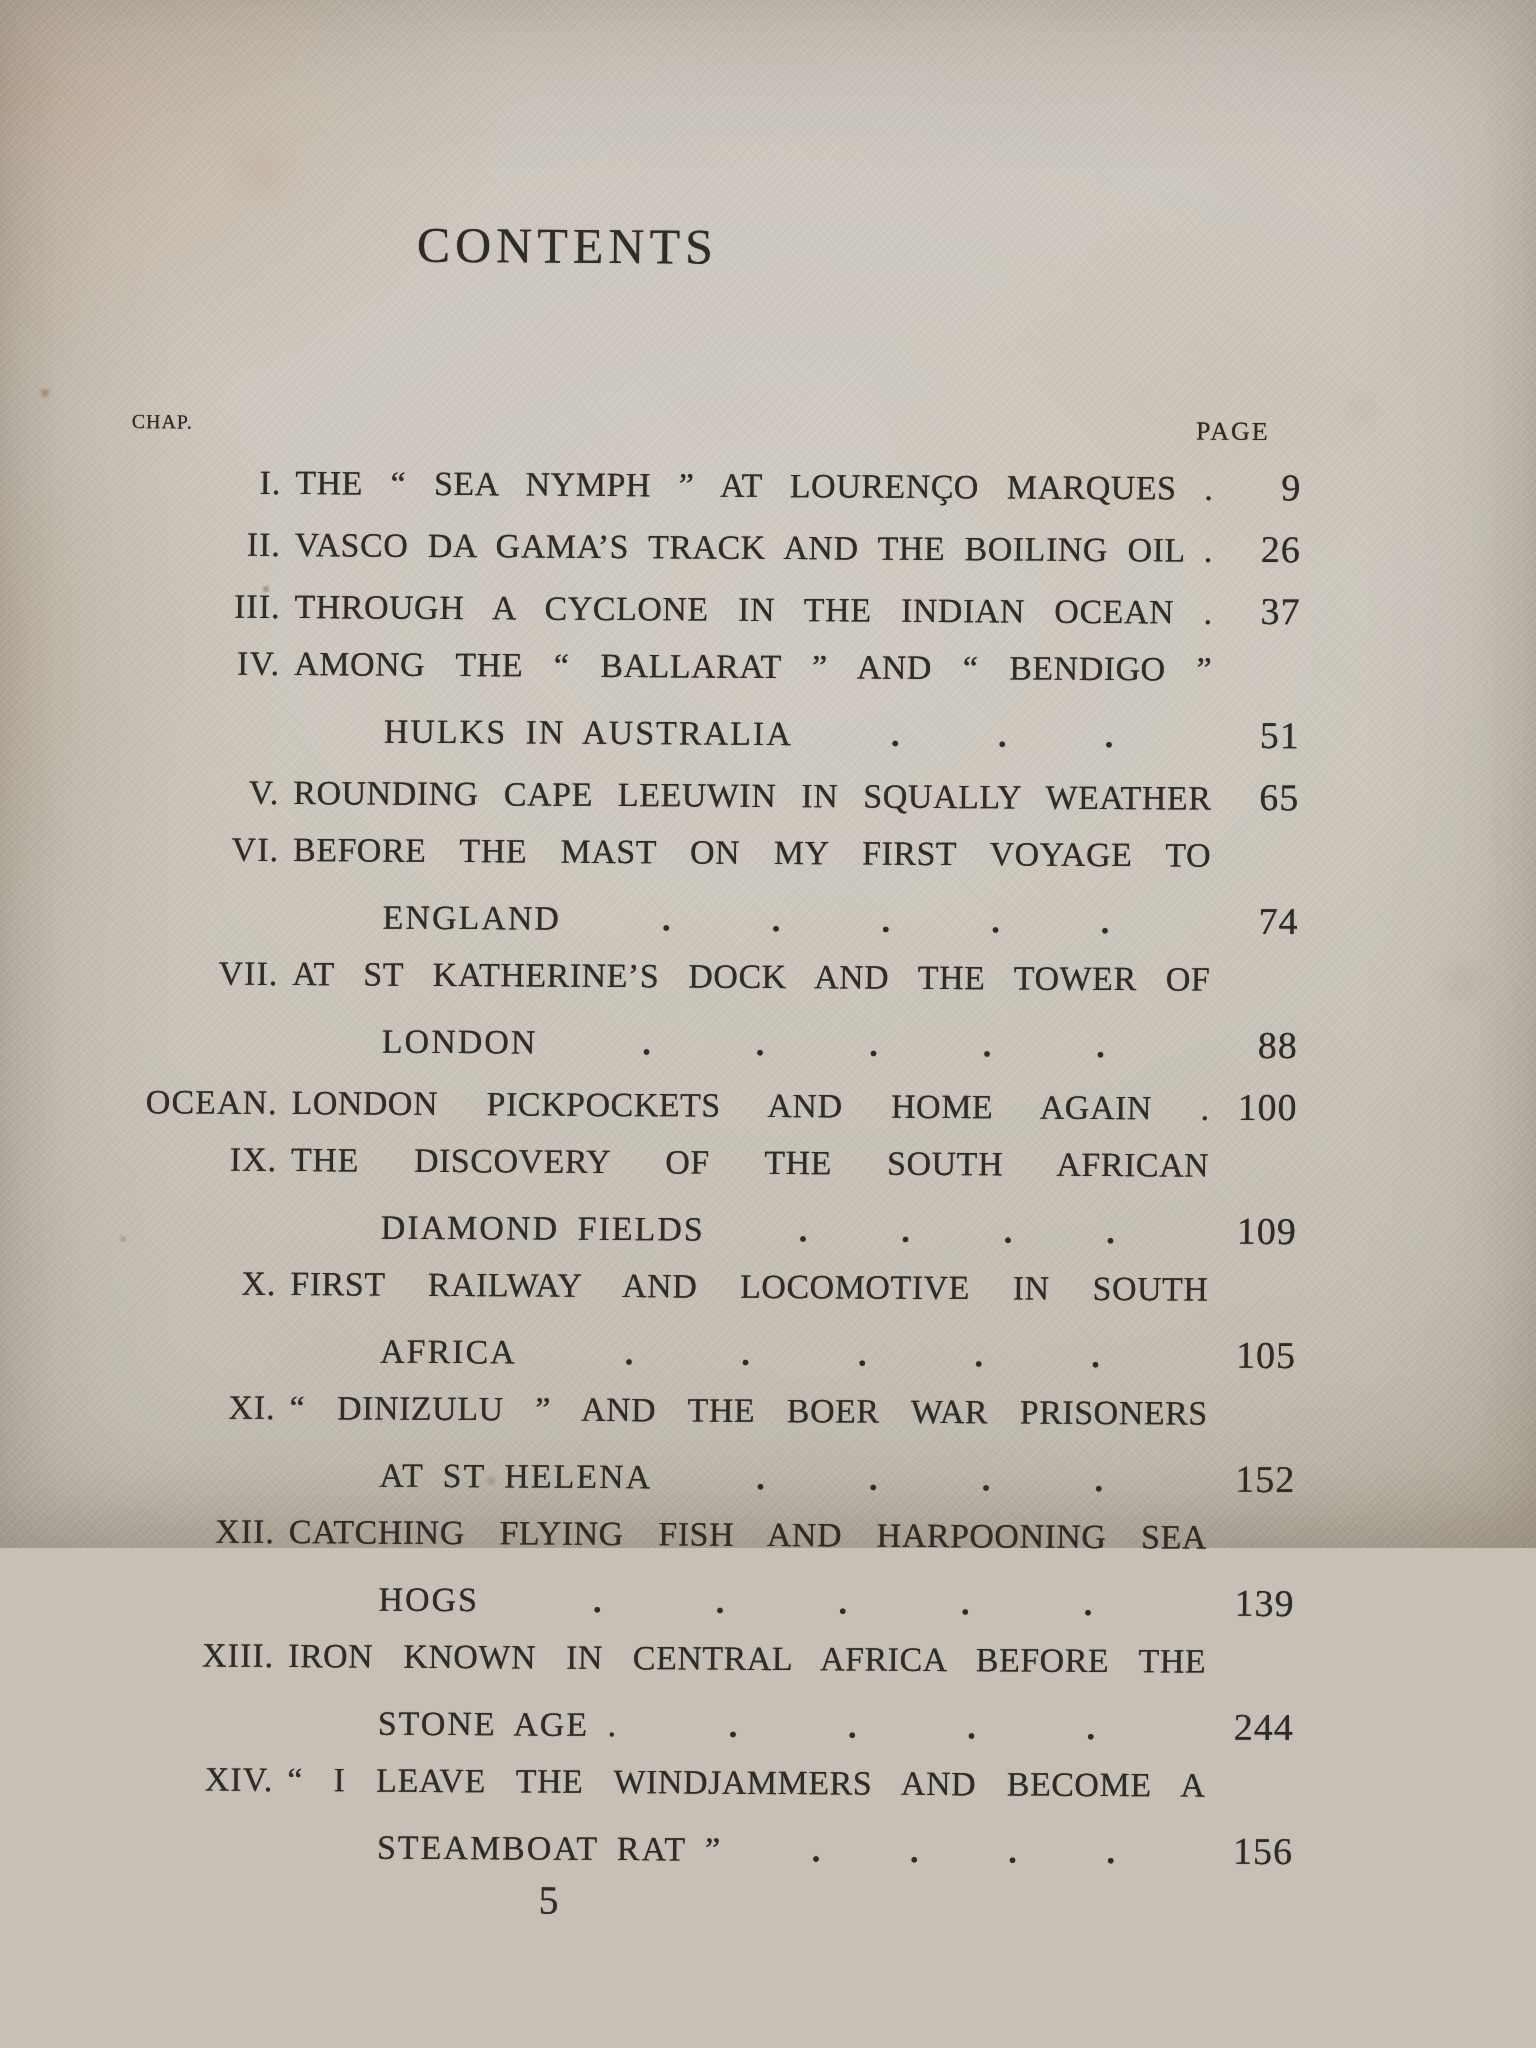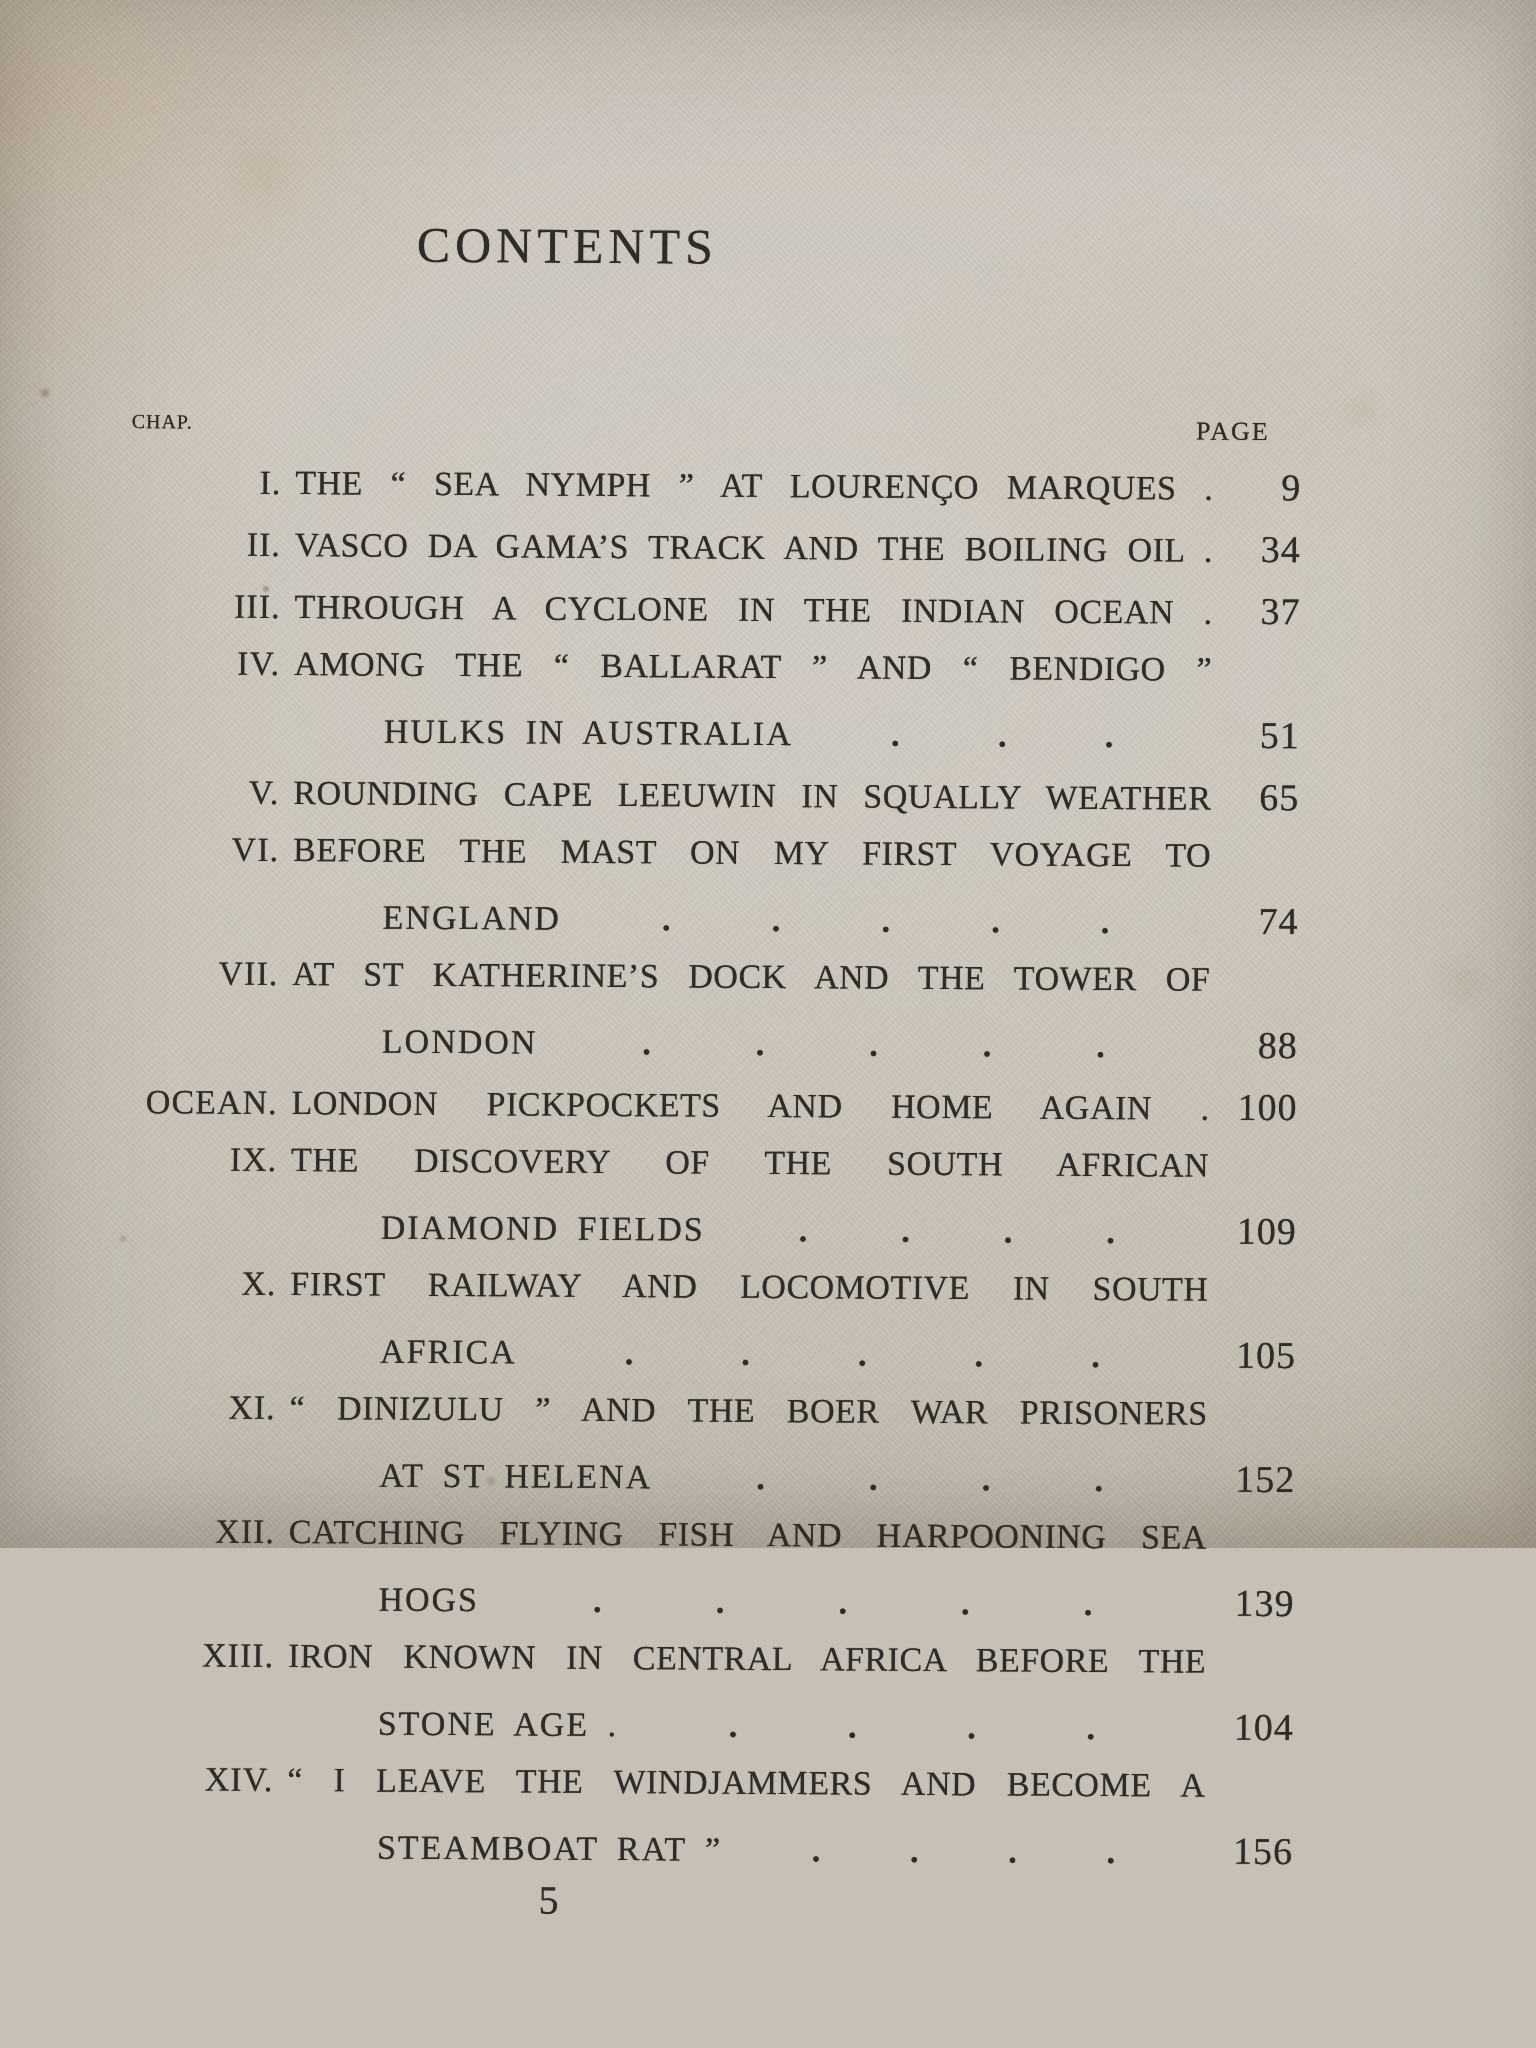--- a/index.html
+++ b/index.html
@@ -117,21 +117,21 @@
     <span class="num-gap"></span>
     <span class="text">THE “ SEA NYMPH ” AT LOURENÇO MARQUES .</span>
 
     <span class="pg">9</span>
   </div>
           <div class="row justify-row">
     <span class="num">II.</span>
     <span class="num-gap"></span>
     <span class="text">VASCO DA GAMA’S TRACK AND THE BOILING OIL .</span>
 
-    <span class="pg">34</span>
+    <span class="pg">26</span>
   </div>
           <div class="row justify-row">
     <span class="num">III.</span>
     <span class="num-gap"></span>
     <span class="text">THROUGH A CYCLONE IN THE INDIAN OCEAN .</span>
 
     <span class="pg">37</span>
   </div>
           <div class="row justify-row">
     <span class="num">IV.</span>
@@ -293,21 +293,21 @@
           <div class="row cont leader-row">
     <span class="num"></span>
     <span class="num-gap"></span>
     <span class="text">STONE AGE .</span>
     <span class="leader">
               <span>.</span>
               <span>.</span>
               <span>.</span>
               <span>.</span>
             </span>
-    <span class="pg">104</span>
+    <span class="pg">244</span>
   </div>
           <div class="row justify-row">
     <span class="num">XIV.</span>
     <span class="num-gap"></span>
     <span class="text">“ I LEAVE THE WINDJAMMERS AND BECOME A</span>
 
     <span class="pg"></span>
   </div>
           <div class="row cont leader-row">
     <span class="num"></span>

